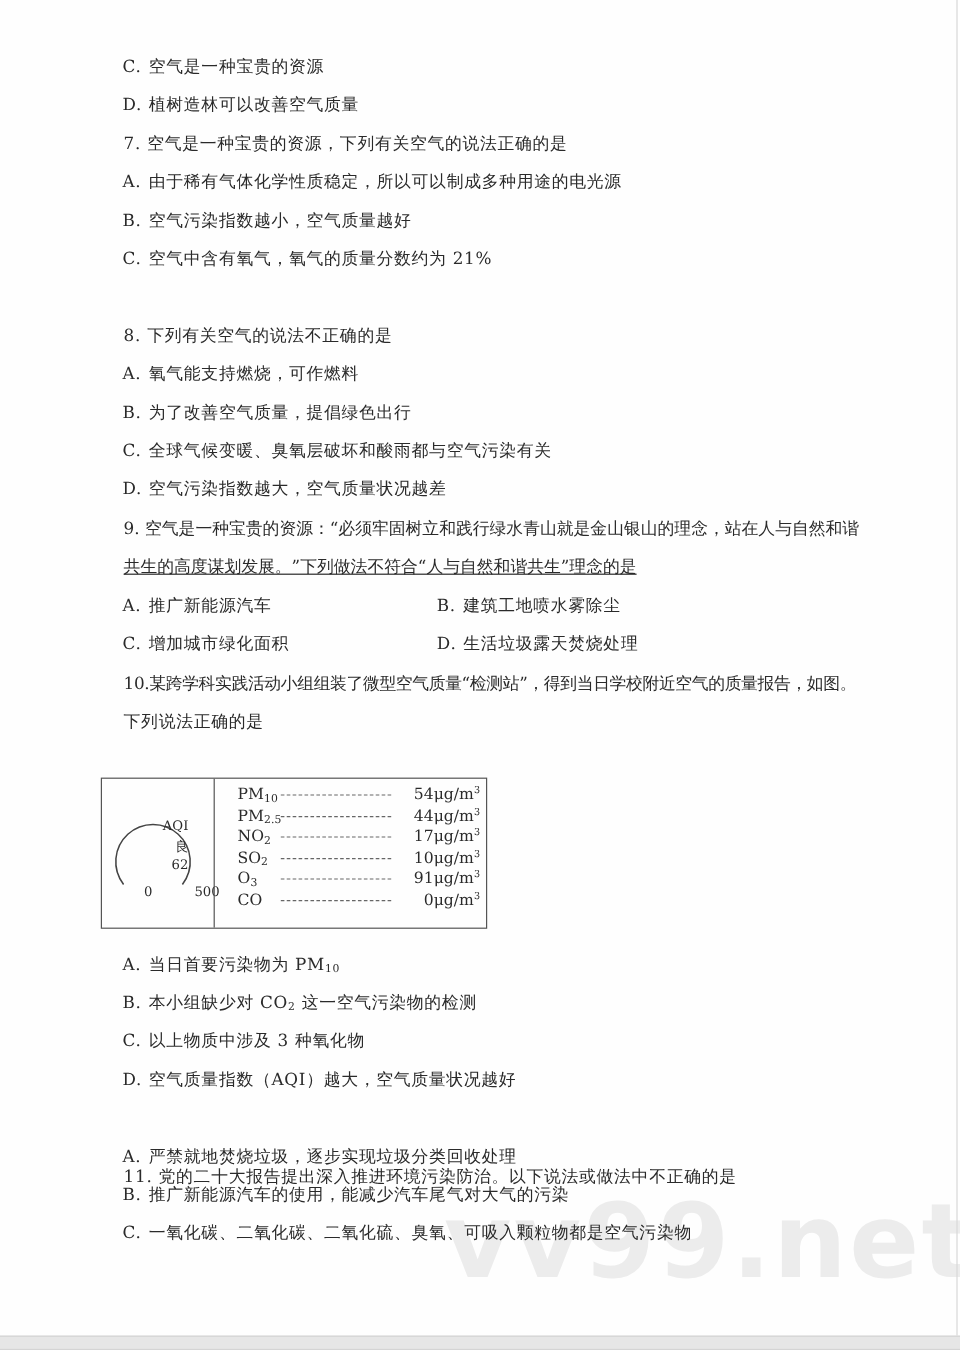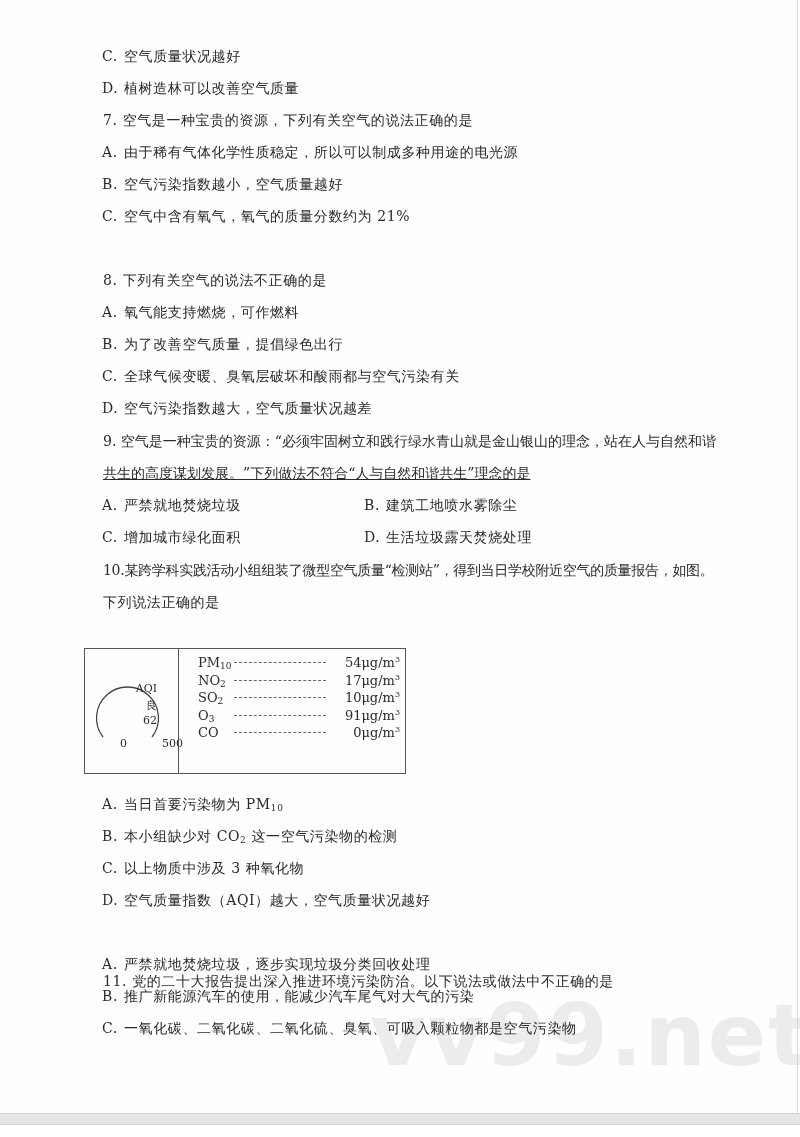--- a/index.html
+++ b/index.html
@@ -33,37 +33,37 @@
   .r-dots { position:absolute; left:36px; right:74px; top:8px; border-top:1px dashed #666; }
   .r-val { position:absolute; right:0; top:0; }
 
   .watermark { position:absolute; left:370px; top:990px; font-family:"DejaVu Sans","Liberation Sans",sans-serif; font-weight:bold; font-size:86px; color:#ececec; letter-spacing:2px; line-height:90px; }
 </style>
 </head>
 <body>
 
 <div class="page">
 
-  <div class="line opt" style="top:47px"><span class="lbl">C.</span><span>空气质量状况越好</span></div>
+  <div class="line opt" style="top:47px"><span class="lbl">C.</span><span>空气是一种宝贵的资源</span></div>
   <div class="line opt" style="top:79px"><span class="lbl">D.</span><span>植树造林可以改善空气质量</span></div>
 
   <div class="line q" style="top:111px"><span>7.</span> <span>空气是一种宝贵的资源，下列有关空气的说法正确的是</span></div>
   <div class="line opt" style="top:143px"><span class="lbl">A.</span><span>由于稀有气体化学性质稳定，所以可以制成多种用途的电光源</span></div>
   <div class="line opt" style="top:175px"><span class="lbl">B.</span><span>空气污染指数越小，空气质量越好</span></div>
   <div class="line opt" style="top:207px"><span class="lbl">C.</span><span>空气中含有氧气，氧气的质量分数约为 21%</span></div>
 
   <div class="line q" style="top:271px"><span>8.</span> <span>下列有关空气的说法不正确的是</span></div>
   <div class="line opt" style="top:303px"><span class="lbl">A.</span><span>氧气能支持燃烧，可作燃料</span></div>
   <div class="line opt" style="top:335px"><span class="lbl">B.</span><span>为了改善空气质量，提倡绿色出行</span></div>
   <div class="line opt" style="top:399px"><span class="lbl">D.</span><span>空气污染指数越大，空气质量状况越差</span></div>
   <div class="line opt" style="top:367px"><span class="lbl">C.</span><span>全球气候变暖、臭氧层破坏和酸雨都与空气污染有关</span></div>
 
   <div class="line q" style="top:432px; letter-spacing:0px;"><span>9.</span> <span>空气是一种宝贵的资源：“必须牢固树立和践行绿水青山就是金山银山的理念，站在人与自然和谐</span></div>
   <div class="line q" style="top:464px; letter-spacing:0px;text-decoration:underline;">共生的高度谋划发展。”下列做法不符合“人与自然和谐共生”理念的是</div>
-  <div class="line opt" style="top:496px"><span class="lbl">A.</span><span>严禁就地焚烧垃圾</span></div>
+  <div class="line opt" style="top:496px"><span class="lbl">A.</span><span>推广新能源汽车</span></div>
   <div class="line opt2" style="top:496px"><span class="lbl">B.</span><span>建筑工地喷水雾除尘</span></div>
   <div class="line opt" style="top:528px"><span class="lbl">C.</span><span>增加城市绿化面积</span></div>
   <div class="line opt2" style="top:528px"><span class="lbl">D.</span><span>生活垃圾露天焚烧处理</span></div>
 
   <div class="line q" style="top:561px; letter-spacing:-0.3px;"><span>10.</span><span>某跨学科实践活动小组组装了微型空气质量“检测站”，得到当日学校附近空气的质量报告，如图。</span></div>
   <div class="line q" style="top:593px">下列说法正确的是</div>
 
   <div class="fig">
     <div class="gauge">
       <svg width="92" height="124" style="position:absolute;left:0;top:0">
@@ -74,20 +74,25 @@
       <div class="g-text" style="left:12px; top:65px;">62</div>
       <div class="g-text" style="left:-18px; top:88px;">0</div>
       <div class="g-text" style="left:38px; top:88px;">500</div>
     </div>
     <div class="fig-div"></div>
     <div class="readings">
       <div class="reading">
           <span class="r-name"><span>PM</span><sub>10</sub></span>
           <span class="r-dots"></span>
           <span class="r-val"><span>54μg/m</span><sup>3</sup></span>
+        </div>
+      <div class="reading">
+          <span class="r-name"><span>PM</span><sub>2.5</sub></span>
+          <span class="r-dots"></span>
+          <span class="r-val"><span>44μg/m</span><sup>3</sup></span>
         </div>
       <div class="reading">
           <span class="r-name"><span>NO</span><sub>2</sub></span>
           <span class="r-dots"></span>
           <span class="r-val"><span>17μg/m</span><sup>3</sup></span>
         </div>
       <div class="reading">
           <span class="r-name"><span>SO</span><sub>2</sub></span>
           <span class="r-dots"></span>
           <span class="r-val"><span>10μg/m</span><sup>3</sup></span>

